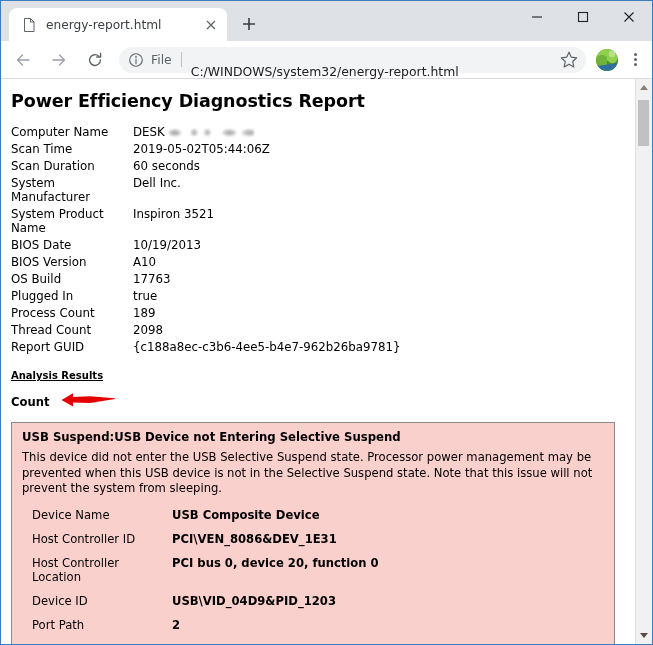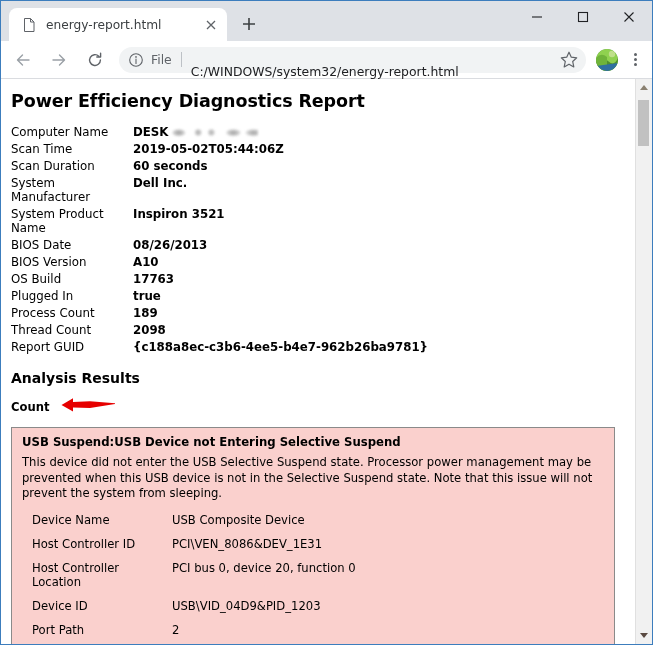--- a/index.html
+++ b/index.html
@@ -200,43 +200,44 @@
     border-collapse: collapse;
     font-size: 11.8px;
   }
   table.sysinfo td {
     padding: 0 0 2.5px 0;
     vertical-align: top;
     color: #000;
     line-height: 1.22;
   }
   td.k { width: 122px; font-weight: normal; padding-right: 8px; }
-  td.v { font-weight: bold; }
+  td.v { font-weight: normal; }
 
   .redacted {
     display: inline-block;
     vertical-align: -2px;
     width: 88px;
     height: 11px;
     margin-left: 1px;
     background:
       radial-gradient(ellipse 9px 5px at 10% 52%, #9a9a9a 0%, #c9c9c9 55%, rgba(255,255,255,0) 80%),
       radial-gradient(ellipse 5px 5px at 32% 50%, #a5a5a5 0%, #cfcfcf 55%, rgba(255,255,255,0) 82%),
       radial-gradient(ellipse 5px 5px at 47% 50%, #a8a8a8 0%, #d2d2d2 55%, rgba(255,255,255,0) 82%),
       radial-gradient(ellipse 10px 5px at 72% 52%, #9e9e9e 0%, #cccccc 55%, rgba(255,255,255,0) 80%),
       radial-gradient(ellipse 11px 5px at 95% 52%, #a0a0a0 0%, #cdcdcd 55%, rgba(255,255,255,0) 80%);
     filter: blur(1.1px);
     opacity: 0.95;
   }
 
   #analysis-heading {
-    font-size: 14px;
+    font-size: 10px;
     font-weight: bold;
     color: #000;
     margin: 14px 0 13px 0;
+    text-decoration: underline;
   }
   #errors-row {
     display: flex;
     align-items: center;
     margin: 0 0 12px 0;
     height: 16px;
   }
   #errors-label {
     font-size: 11.6px;
     font-weight: bold;
@@ -271,21 +272,21 @@
     border-collapse: collapse;
     font-size: 11.6px;
     margin-left: 10px;
   }
   table.errdetail td {
     padding: 5px 0 5px 0;
     vertical-align: top;
     color: #000;
   }
   table.errdetail td.k { width: 132px; font-weight: normal; padding-right: 8px; }
-  table.errdetail td.v { font-weight: normal; margin-top: 44px; }
+  table.errdetail td.v { font-weight: bold; margin-top: 44px; }
 
   
   #scrollbar {
     width: 16px;
     flex: none;
     background: #f1f1f1;
     border-left: 1px solid #e0e0e0;
     position: relative;
     display: flex;
     flex-direction: column;
@@ -443,21 +444,21 @@
             <tr>
               <td class="k">System Manufacturer</td>
               <td class="v">Dell Inc.</td>
             </tr>
             <tr>
               <td class="k">System Product Name</td>
               <td class="v">Inspiron 3521</td>
             </tr>
             <tr>
               <td class="k">BIOS Date</td>
-              <td class="v">08/26/2013</td>
+              <td class="v">10/19/2013</td>
             </tr>
             <tr>
               <td class="k">BIOS Version</td>
               <td class="v">A10</td>
             </tr>
             <tr>
               <td class="k">OS Build</td>
               <td class="v">17763</td>
             </tr>
             <tr>

